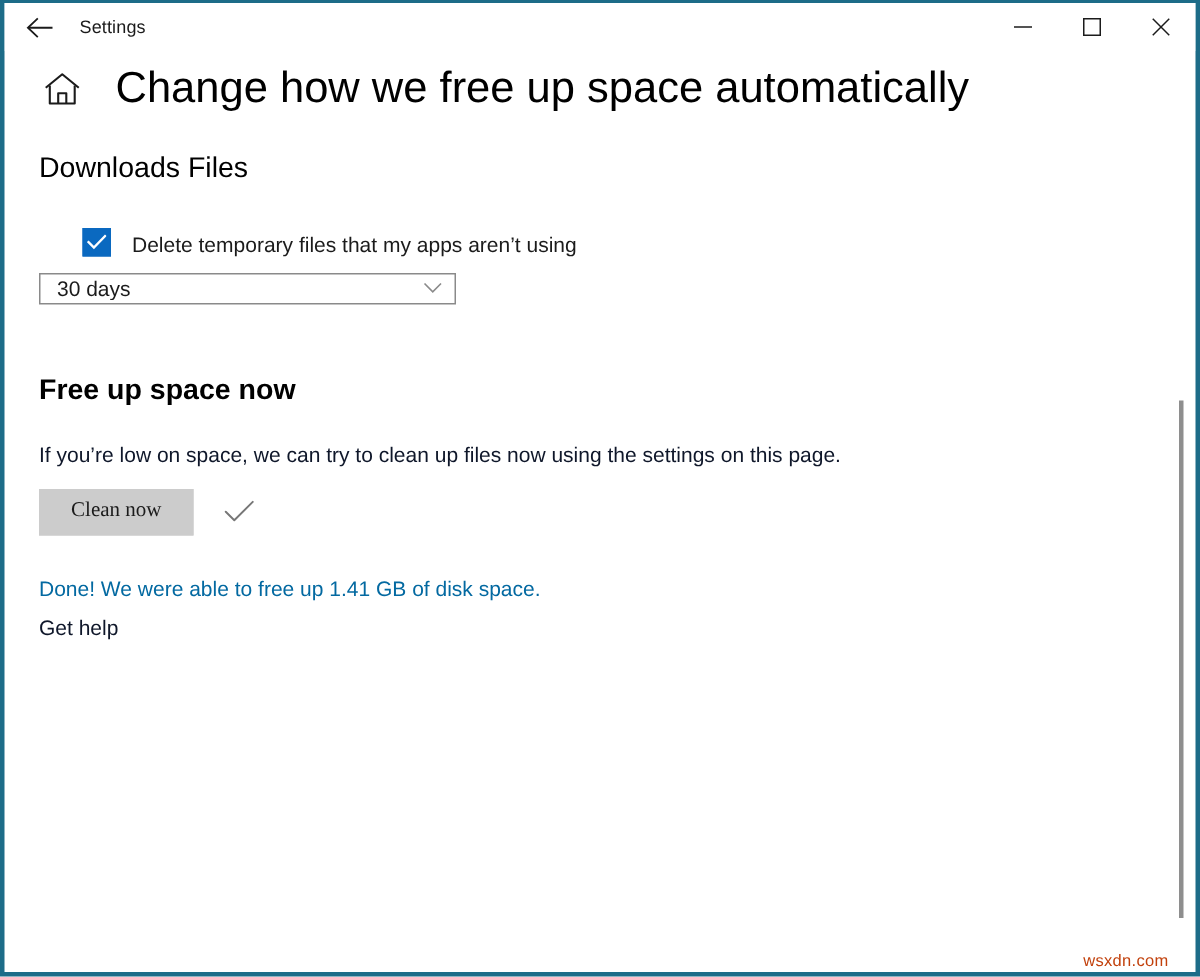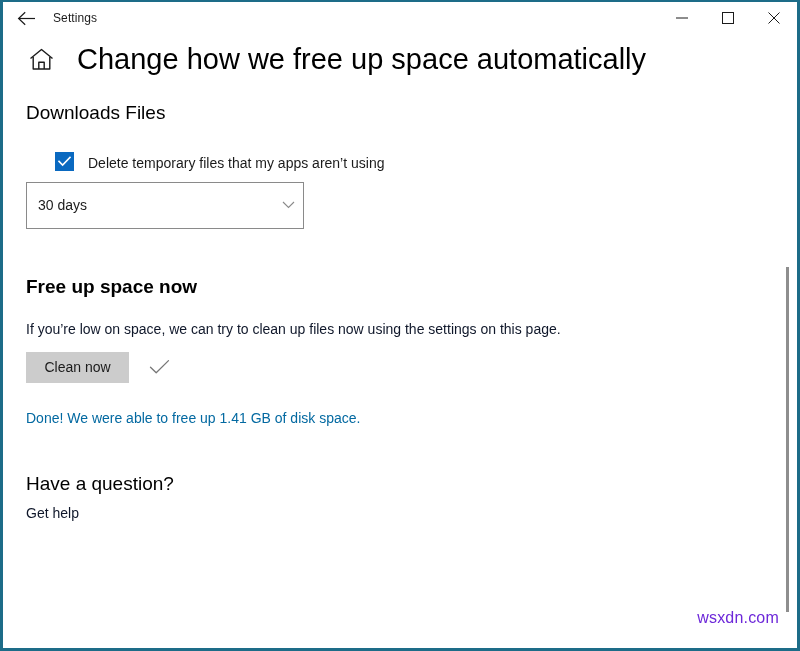--- a/index.html
+++ b/index.html
@@ -137,21 +137,21 @@
   .field-label {
     font-size: 14px;
     color: #1b1b1b;
     margin-top: 17px;
   }
 
   .combo {
     position: relative;
     box-sizing: border-box;
     width: 278px;
-    height: 47px;
+    height: 21px;
     margin-top: 11px;
     border: 1px solid #8a8a8a;
     background: #ffffff;
     display: flex;
     align-items: center;
     cursor: default;
   }
   .combo-value {
     font-size: 14px;
     color: #1b1b1b;
@@ -186,21 +186,21 @@
     display: flex;
     align-items: center;
     margin-top: 15px;
   }
   .clean-button {
     box-sizing: border-box;
     min-width: 103px;
     height: 31px;
     background: #cccccc;
     border: 1px solid #cccccc;
-    font-family: Liberation Sans, sans-serif;
+    font-family: Liberation Serif, serif;
     font-size: 14px;
     color: #1b1b1b;
     padding: 0 14px;
     cursor: default;
     display: flex;
     align-items: center;
     justify-content: center;
   }
   .done-check {
     margin-left: 20px;
@@ -246,23 +246,23 @@
     top: 232px;
     width: 3px;
     height: 345px;
     background: #8e8e8e;
   }
 
   
   .watermark {
     position: absolute;
     right: 18px;
-    bottom: 21px;
-    font-size: 16px;
-    color: #6d28d9;
+    bottom: 1px;
+    font-size: 11px;
+    color: #c2410c;
     letter-spacing: 0.2px;
   }
 </style>
 </head>
 <body>
 
 <div class="window">
 
   <div class="titlebar">
     <div class="back-button">
@@ -344,21 +344,20 @@
       <button class="clean-button">Clean now</button>
       <span class="done-check">
         <svg width="21" height="16" viewBox="0 0 21 16">
           <path d="M1.5 8.2 L7.2 13.8 L19.5 1.6" fill="none" stroke="#777777" stroke-width="1.3" stroke-linecap="round" stroke-linejoin="round"></path>
         </svg>
       </span>
     </div>
 
     <div class="status-text">Done! We were able to free up 1.41 GB of disk space.</div>
 
-    <div class="section-heading-3">Have a question?</div>
     <a class="help-link" href="#">Get help</a>
   </div>
 
   <div class="scrollbar-track">
     <div class="scrollbar-thumb"></div>
   </div>
 
   <div class="watermark">wsxdn.com</div>
 </div>
 

